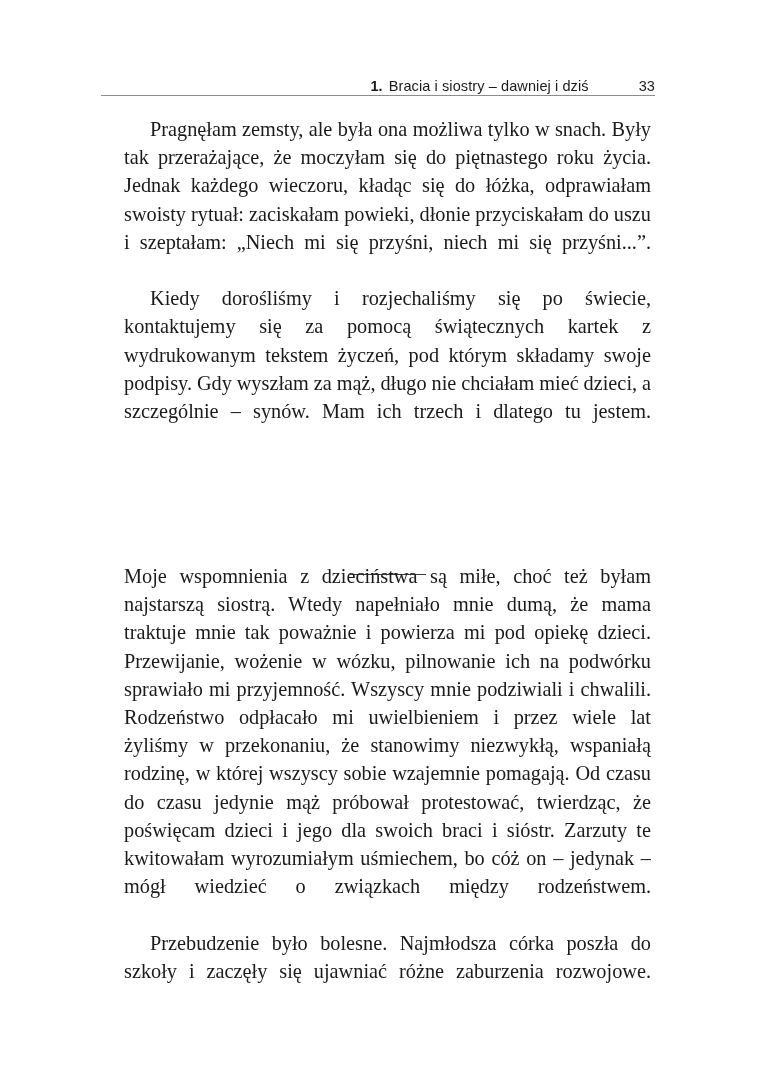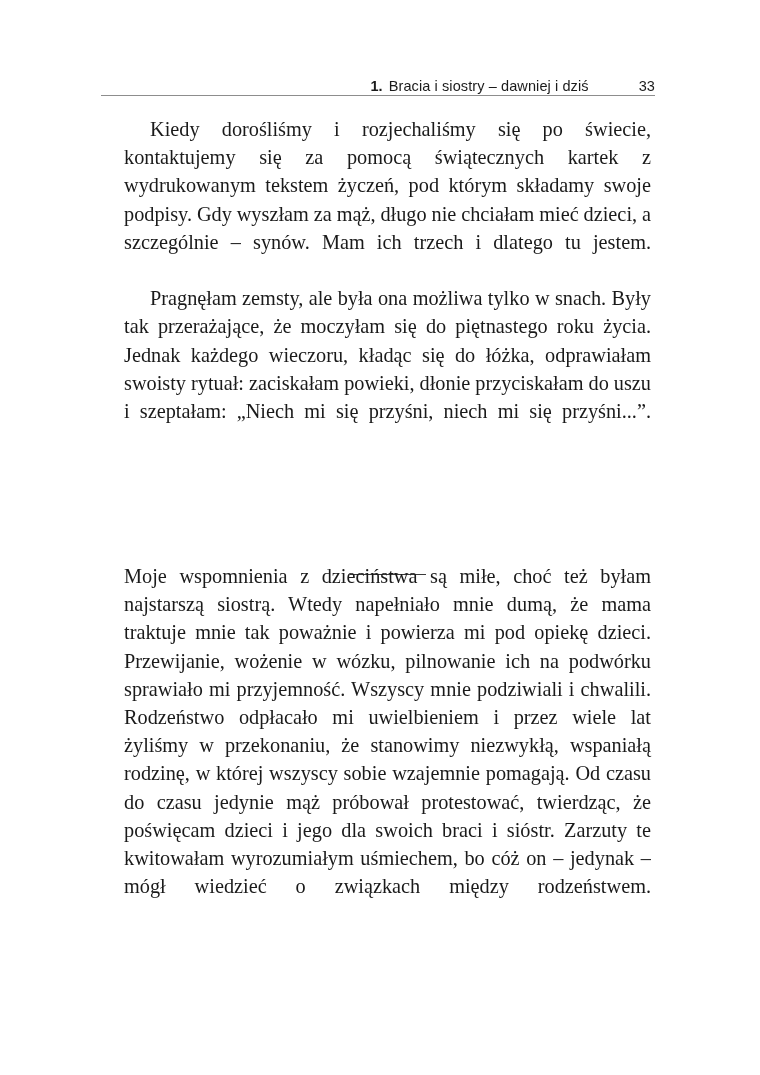--- a/index.html
+++ b/index.html
@@ -124,25 +124,26 @@
 
   <div class="running-head">
     <span class="head-chapter-num">1.</span>
     <span class="head-chapter-title">Bracia i siostry – dawniej i dziś</span>
     <span class="head-page-num">33</span>
   </div>
 
   <div class="head-rule"></div>
 
   <div class="body-col upper">
+    <p class="para indent">Pragnęłam zemsty, ale była ona możliwa tylko w snach. Były tak przerażające, że moczyłam się do piętnastego roku życia. Jednak każdego wieczoru, kładąc się do łóżka, odprawiałam swoisty rytuał: zaciskałam powieki, dłonie przyciskałam do uszu i szeptałam: „Niech mi się przyśni, niech mi się przyśni...”.</p>
     <p class="para indent">Kiedy dorośliśmy i rozjechaliśmy się po świecie, kontaktujemy się za pomocą świątecznych kartek z wydrukowanym tekstem życzeń, pod którym składamy swoje podpisy. Gdy wyszłam za mąż, długo nie chciałam mieć dzieci, a szczególnie – synów. Mam ich trzech i dlatego tu jestem.</p>
-    <p class="para indent">Pragnęłam zemsty, ale była ona możliwa tylko w snach. Były tak przerażające, że moczyłam się do piętnastego roku życia. Jednak każdego wieczoru, kładąc się do łóżka, odprawiałam swoisty rytuał: zaciskałam powieki, dłonie przyciskałam do uszu i szeptałam: „Niech mi się przyśni, niech mi się przyśni...”.</p>
   </div>
 
   <div class="section-break">
     <div class="rule"></div>
   </div>
 
   <div class="body-col lower">
     <p class="para">Moje wspomnienia z dzieciństwa są miłe, choć też byłam najstarszą siostrą. Wtedy napełniało mnie dumą, że mama traktuje mnie tak poważnie i powierza mi pod opiekę dzieci. Przewijanie, wożenie w wózku, pilnowanie ich na podwórku sprawiało mi przyjemność. Wszyscy mnie podziwiali i chwalili. Rodzeństwo odpłacało mi uwielbieniem i przez wiele lat żyliśmy w przekonaniu, że stanowimy niezwykłą, wspaniałą rodzinę, w której wszyscy sobie wzajemnie pomagają. Od czasu do czasu jedynie mąż próbował protestować, twierdząc, że poświęcam dzieci i jego dla swoich braci i sióstr. Zarzuty te kwitowałam wyrozumiałym uśmiechem, bo cóż on – jedynak – mógł wiedzieć o związkach między rodzeństwem.</p>
+    <p class="para indent">Przebudzenie było bolesne. Najmłodsza córka poszła do szkoły i zaczęły się ujawniać różne zaburzenia rozwojowe.</p>
   </div>
 
 </div>
 
 </body></html>

